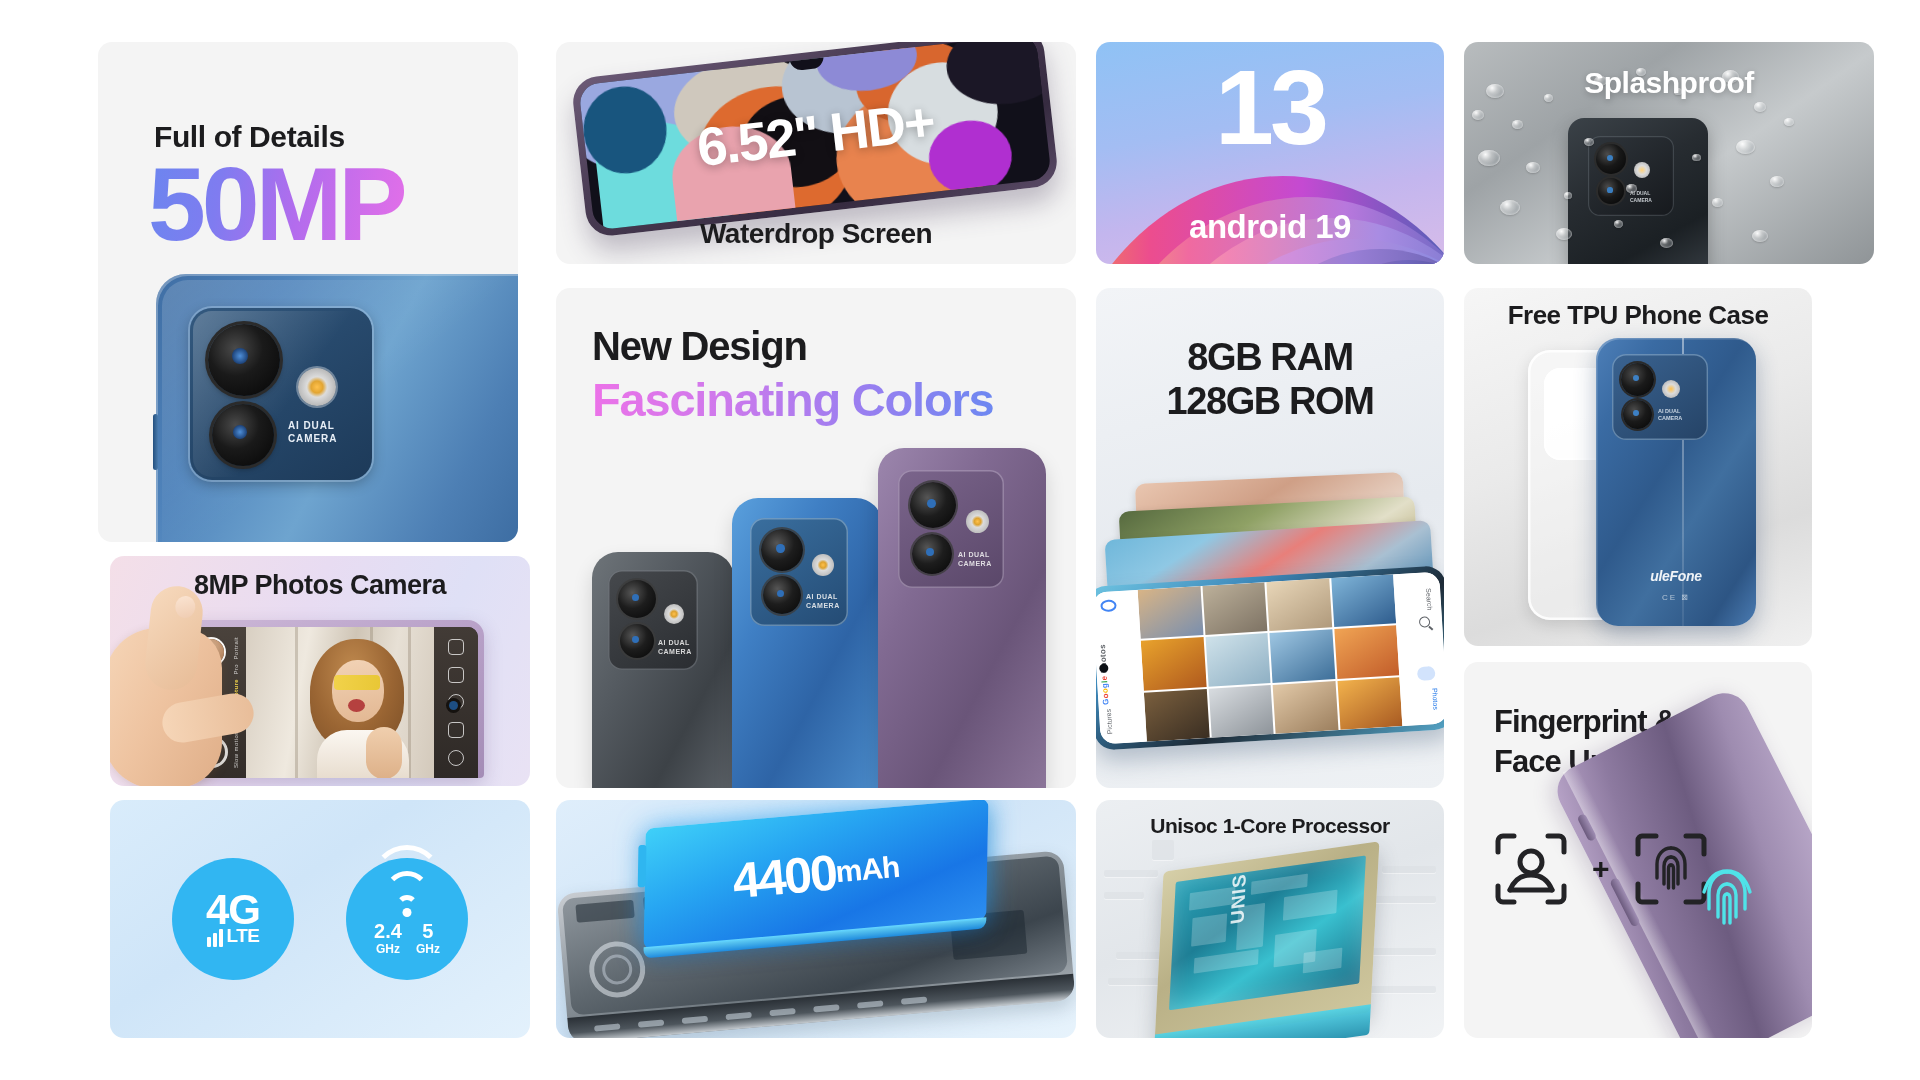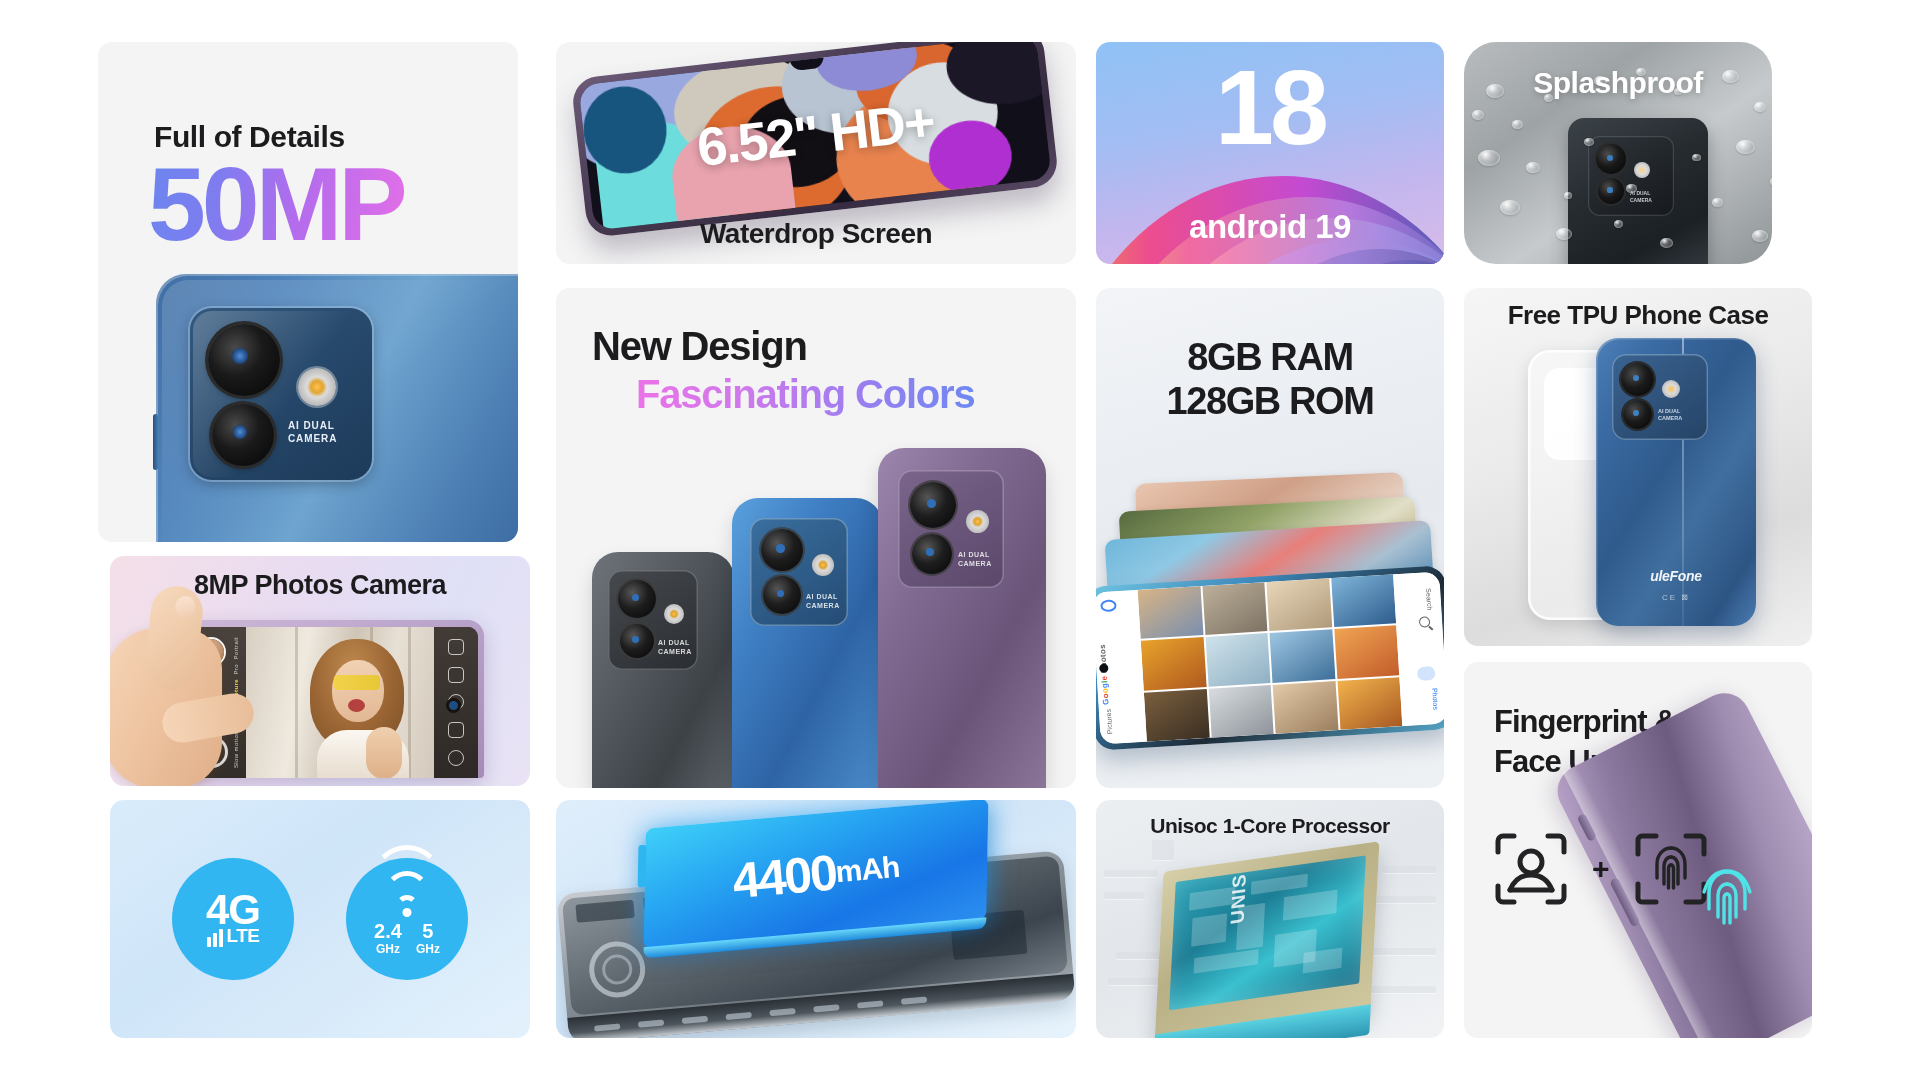--- a/index.html
+++ b/index.html
@@ -178,24 +178,24 @@
   .wp-notch { position:absolute; left: 50%; top: -6px; width: 34px; height: 16px;
     background:#11101a; border-radius: 0 0 12px 12px; transform: translateX(-50%); z-index: 6; }
   .hdtxt { position:absolute; left:0; right:0; top: 44px; text-align:center; z-index: 9;
     font-size: 54px; font-weight: 800; color:#fff; letter-spacing:-2px;
     text-shadow: 0 2px 10px rgba(0,0,0,.3); }
 
   
   #t-design { left: 556px; top: 288px; width: 520px; height: 500px; }
   #t-design .h1 { position:absolute; left: 36px; top: 36px; font-size: 40px; font-weight: 800;
     color:#1c1c1e; letter-spacing:-1.2px; }
-  #t-design .h2 { position:absolute; left: 36px; top: 84px; font-size: 40px; font-weight: 800;
+  #t-design .h2 { position:absolute; left: 36px; top: 84px; font-size: 47px; font-weight: 800;
     letter-spacing:-1.2px;
     background: linear-gradient(95deg, #ec72e8 0%, #cf79ec 32%, #9b7ef0 66%, #6d88f1 100%);
-    -webkit-background-clip:text; background-clip:text; color: transparent; margin-left: 44px; }
+    -webkit-background-clip:text; background-clip:text; color: transparent; }
   .trio { position:absolute; left: 20px; bottom: 0; width: 500px; height: 340px; }
   .ph { position:absolute; bottom:0; border-radius: 26px 26px 0 0; box-shadow: 0 10px 20px rgba(0,0,0,.14); }
   .ph .isl { position:absolute; border-radius: 14px; }
   .ph .l1, .ph .l2 { position:absolute; border-radius:50%;
     background: radial-gradient(circle at 38% 34%, #565656 0%, #1d1d1d 45%, #060606 100%);
     box-shadow: 0 0 0 2px rgba(60,60,60,.8); }
   .ph .l1:after, .ph .l2:after { content:""; position:absolute; left:36%; top:36%; width:20%; height:20%;
     border-radius:50%; background:#2f6fb8; }
   .ph .fl { position:absolute; border-radius:50%;
     background: radial-gradient(circle, #ffc14d 0%, #dda22f 20%, #dcdcdc 36%, #bdbdbd 72%, #ececec 100%); }
@@ -333,22 +333,22 @@
   .chip-die { position:absolute; left: 13px; top: 12px; right: 13px; bottom: 30px; border-radius: 2px;
     background: linear-gradient(150deg,#2aa3b8 0%,#1d7e95 35%,#39c0cf 62%,#1a6f88 100%);
     box-shadow: inset 0 0 22px rgba(255,255,255,.2); overflow:hidden; }
   .die-blk { position:absolute; background: rgba(255,255,255,.22); border-radius: 1px; }
   .chip-base { position:absolute; left: 0; right: 0; bottom: -22px; height: 30px;
     background: linear-gradient(180deg,#4fd3e8,#1e8fad); border-radius: 0 0 4px 4px; opacity:.92; }
   .soc-word { position:absolute; left: 28%; top: 40%; font-size: 19px; font-weight: 800; color: rgba(255,255,255,.82);
     letter-spacing: 1px; transform: rotate(-90deg); transform-origin: left top; white-space:nowrap; }
 
   
-  #t-splash { left: 1464px; top: 42px; width: 308px; height: 222px;
-    background: linear-gradient(145deg,#b8bcbe 0%,#9ea3a6 30%,#c6cacc 58%,#8f9497 100%); border-radius: 32px; }
+  #t-splash { left: 1464px; top: 42px; width: 410px; height: 222px;
+    background: linear-gradient(145deg,#b8bcbe 0%,#9ea3a6 30%,#c6cacc 58%,#8f9497 100%); }
   #t-splash .cap { top: 24px; font-size: 30px; color:#fff; z-index: 30;
     text-shadow: 0 2px 6px rgba(0,0,0,.22); }
   .spl-phone { position:absolute; left: 104px; top: 76px; width: 140px; height: 152px;
     border-radius: 16px 16px 0 0;
     background: linear-gradient(150deg,#3b4248 0%,#272c31 40%,#1b2024 75%,#343a40 100%);
     box-shadow: 0 8px 18px rgba(0,0,0,.3); z-index: 12; }
   .spl-isl { position:absolute; left: 20px; top: 18px; width: 86px; height: 80px; border-radius: 12px;
     background: linear-gradient(145deg,#2f353b,#16191d); box-shadow: inset 0 0 0 1.2px rgba(160,170,180,.25); }
   .spl-isl .sl { position:absolute; border-radius:50%;
     background: radial-gradient(circle at 38% 34%, #4c4c4c 0%, #181818 45%, #040404 100%);
@@ -596,21 +596,21 @@
     <div class="battslab">
       <div class="tab"></div>
       <div class="batt-txt">
         <b>4400</b>
         <s>mAh</s>
       </div>
     </div>
   </div>
 
   <div class="tile" id="t-android">
-    <div class="a13-num">18</div>
+    <div class="a13-num">13</div>
     <div class="ribbons">
       <div class="ribbon" style="left:-6%;top:24%;width:118%;height:230%;background:linear-gradient(92deg,#f4a23c,#ec4d8e 22%,#c44ad2 52%,#5a5fb8 80%,#2b2f5e);"></div>
       <div class="ribbon" style="left:2%;top:32%;width:114%;height:226%;background:linear-gradient(92deg,#f2c35c,#f06aa0 24%,#b878dd 56%,#6468c0 82%,#34386a);"></div>
       <div class="ribbon" style="left:10%;top:40%;width:110%;height:222%;background:linear-gradient(92deg,#f7d06c,#f285b4 26%,#a98ce3 58%,#6f72c8 84%,#3c4077);"></div>
       <div class="ribbon" style="left:18%;top:48%;width:106%;height:218%;background:linear-gradient(92deg,#f4a0bc,#cf8fdd 34%,#8e8ae0 66%,#4e5296 92%,#232748);"></div>
       <div class="ribbon" style="left:30%;top:52%;width:94%;height:214%;background:linear-gradient(92deg,#e98bb5,#9a7fd6 40%,#5a5aa8 76%,#1d2142);"></div>
       <div class="ribbon" style="left:44%;top:56%;width:80%;height:210%;background:linear-gradient(92deg,#d77da8,#6f67bd 46%,#242a52);"></div>
     </div>
     <div class="a13-cap">android 19</div>
   </div>

